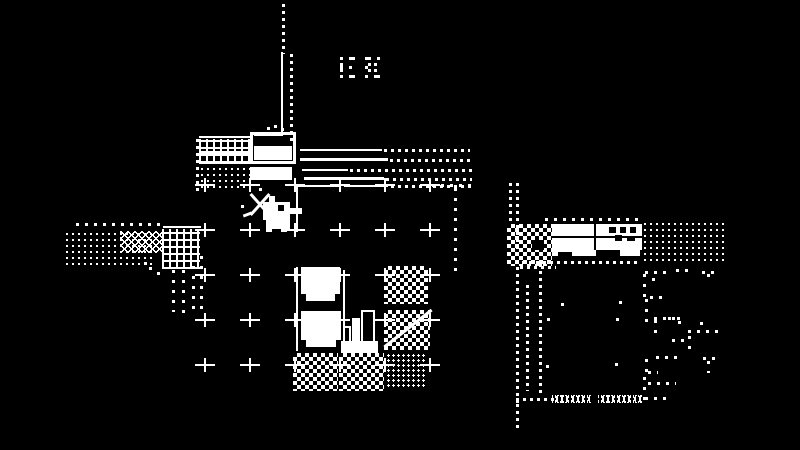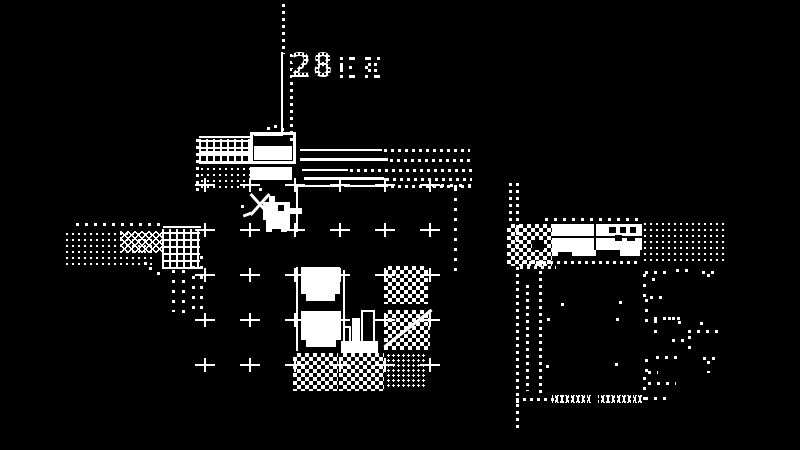--- a/index.html
+++ b/index.html
@@ -219,21 +219,20 @@
       <div class="px pw" style="left: 37px; top: 0px; width: 3px; height: 3px;"></div>
       <div class="px pw" style="left: 28px; top: 6px; width: 3px; height: 3px;"></div>
       <div class="px pw" style="left: 34px; top: 6px; width: 3px; height: 3px;"></div>
       <div class="px pw" style="left: 25px; top: 9px; width: 3px; height: 3px;"></div>
       <div class="px pw" style="left: 28px; top: 12px; width: 3px; height: 3px;"></div>
       <div class="px pw" style="left: 34px; top: 12px; width: 3px; height: 3px;"></div>
       <div class="px pw" style="left: 25px; top: 18px; width: 3px; height: 3px;"></div>
       <div class="px pw" style="left: 34px; top: 18px; width: 3px; height: 3px;"></div>
       <div class="px pw" style="left: 37px; top: 18px; width: 3px; height: 3px;"></div>
     </div>
-  <div class="timer dither">28</div>
   <div id="player">
       <div class="px pw" style="left: 12px; top: 0px; width: 3px; height: 3px;"></div>
       <div class="px pw" style="left: 15px; top: 0px; width: 3px; height: 3px;"></div>
       <div class="px pw" style="left: 12px; top: 3px; width: 3px; height: 3px;"></div>
       <div class="px pw" style="left: 15px; top: 3px; width: 3px; height: 3px;"></div>
       <div class="px pw" style="left: 6px; top: 6px; width: 3px; height: 3px;"></div>
       <div class="px pw" style="left: 9px; top: 6px; width: 3px; height: 3px;"></div>
       <div class="px pw" style="left: 12px; top: 6px; width: 3px; height: 3px;"></div>
       <div class="px pw" style="left: 15px; top: 6px; width: 3px; height: 3px;"></div>
       <div class="px pw" style="left: 18px; top: 6px; width: 3px; height: 3px;"></div>

